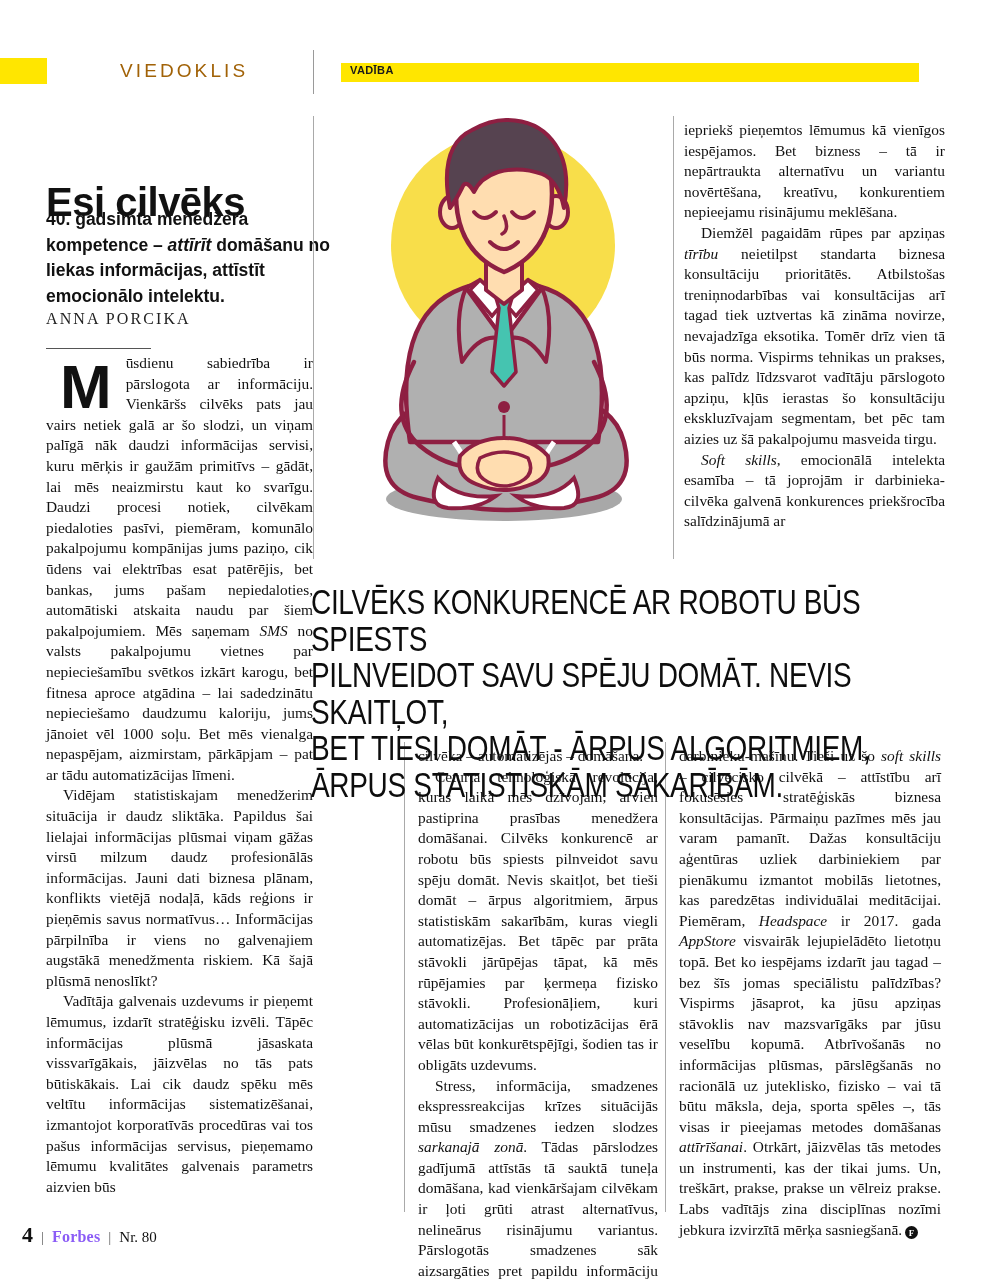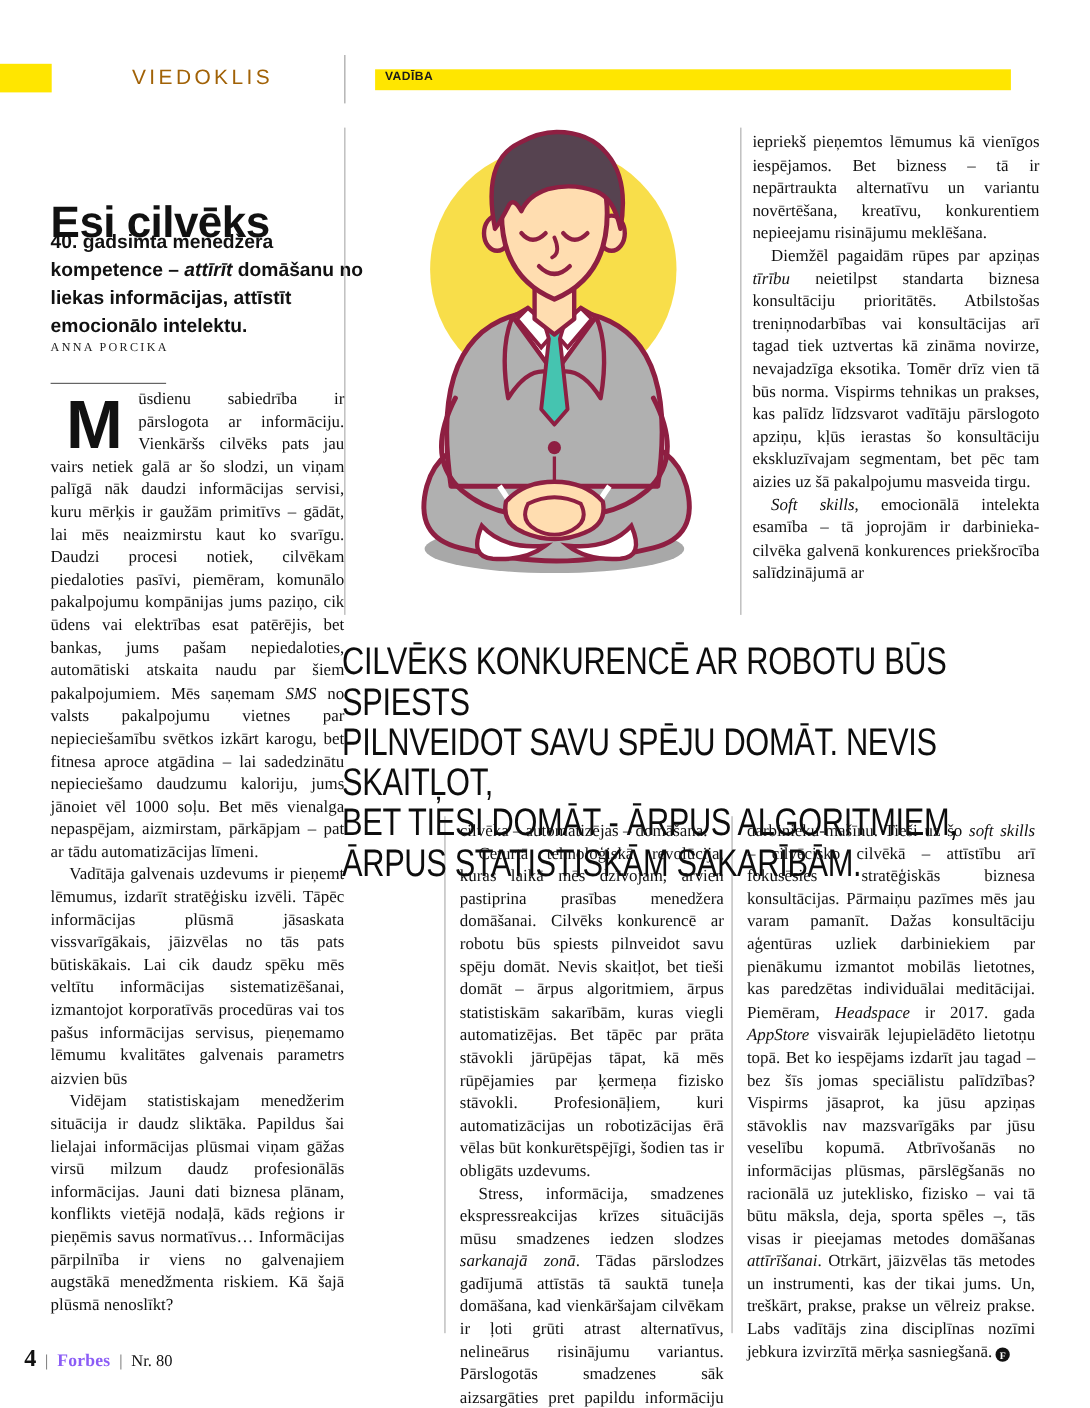--- a/index.html
+++ b/index.html
@@ -46,21 +46,21 @@
   }
   .standfirst{
     position:absolute;left:46px;top:207px;width:290px;
     font-family:"Liberation Sans", sans-serif;
     font-weight:700;font-size:17.5px;line-height:25.5px;color:#111;
   }
   .standfirst i{font-style:italic;}
   .byline{
     position:absolute;left:46px;top:310px;
     font-family:"Liberation Serif", serif;
-    font-size:11px;letter-spacing:2.1px;color:#222;
+    font-size:16px;letter-spacing:2.1px;color:#222;
   }
   .rule-top{
     position:absolute;left:46px;top:348px;width:105px;height:1px;background:#555;
   }
 
   
   .vrule{position:absolute;width:1px;background:#a9a9a9;}
   .vr-1{left:313px;top:116px;height:443px;}
   .vr-2{left:673px;top:116px;height:443px;}
   .vr-3{left:404px;top:742px;height:470px;}
@@ -215,22 +215,22 @@
       <path d="M178 104 q6 14 -2 18" fill="none" stroke="#8e1f42" stroke-width="3.5" stroke-linecap="round"></path>
 
       <path d="M164 130 q14 14 28 0" fill="none" stroke="#8e1f42" stroke-width="4" stroke-linecap="round"></path>
     </svg>
   </div>
 
   <div class="col col-left">
     <p class="lead">
       <span class="dropcap">M</span><span>ūsdienu sabiedrība ir pārslogota ar informāciju. Vienkāršs cilvēks pats jau vairs netiek galā ar šo slodzi, un viņam palīgā nāk daudzi informācijas servisi, kuru mērķis ir gaužām primitīvs – gādāt, lai mēs neaizmirstu kaut ko svarīgu. Daudzi procesi notiek, cilvēkam piedaloties pasīvi, piemēram, komunālo pakalpojumu kompānijas jums paziņo, cik ūdens vai elektrības esat patērējis, bet bankas, jums pašam nepiedaloties, automātiski atskaita naudu par šiem pakalpojumiem. Mēs saņemam </span><i>SMS</i><span> no valsts pakalpojumu vietnes par nepieciešamību svētkos izkārt karogu, bet fitnesa aproce atgādina – lai sadedzinātu nepieciešamo daudzumu kaloriju, jums jānoiet vēl 1000 soļu. Bet mēs vienalga nepaspējam, aizmirstam, pārkāpjam – pat ar tādu automatizācijas līmeni.</span>
     </p>
+    <p>Vidējam statistiskajam menedžerim situācija ir daudz sliktāka. Papildus šai lielajai informācijas plūsmai viņam gāžas virsū milzum daudz profesionālās informācijas. Jauni dati biznesa plānam, konflikts vietējā nodaļā, kāds reģions ir pieņēmis savus normatīvus… Informācijas pārpilnība ir viens no galvenajiem augstākā menedžmenta riskiem. Kā šajā plūsmā nenoslīkt?</p>
     <p>Vadītāja galvenais uzdevums ir pieņemt lēmumus, izdarīt stratēģisku izvēli. Tāpēc informācijas plūsmā jāsaskata vissvarīgākais, jāizvēlas no tās pats būtiskākais. Lai cik daudz spēku mēs veltītu informācijas sistematizēšanai, izmantojot korporatīvās procedūras vai tos pašus informācijas servisus, pieņemamo lēmumu kvalitātes galvenais parametrs aizvien būs</p>
-    <p>Vidējam statistiskajam menedžerim situācija ir daudz sliktāka. Papildus šai lielajai informācijas plūsmai viņam gāžas virsū milzum daudz profesionālās informācijas. Jauni dati biznesa plānam, konflikts vietējā nodaļā, kāds reģions ir pieņēmis savus normatīvus… Informācijas pārpilnība ir viens no galvenajiem augstākā menedžmenta riskiem. Kā šajā plūsmā nenoslīkt?</p>
   </div>
 
   <div class="col col-right-top">
     <p>iepriekš pieņemtos lēmumus kā vienīgos iespējamos. Bet bizness – tā ir nepārtraukta alternatīvu un variantu novērtēšana, kreatīvu, konkurentiem nepieejamu risinājumu meklēšana.</p>
     <p>
       <span>Diemžēl pagaidām rūpes par apziņas </span><i>tīrību</i><span> neietilpst standarta biznesa konsultāciju prioritātēs. Atbilstošas treniņnodarbības vai konsultācijas arī tagad tiek uztvertas kā zināma novirze, nevajadzīga eksotika. Tomēr drīz vien tā būs norma. Vispirms tehnikas un prakses, kas palīdz līdzsvarot vadītāju pārslogoto apziņu, kļūs ierastas šo konsultāciju ekskluzīvajam segmentam, bet pēc tam aizies uz šā pakalpojumu masveida tirgu.</span>
     </p>
     <p>
       <i>Soft skills</i><span>, emocionālā intelekta esamība – tā joprojām ir darbinieka-cilvēka galvenā konkurences priekšrocība salīdzinājumā ar</span>
     </p>

